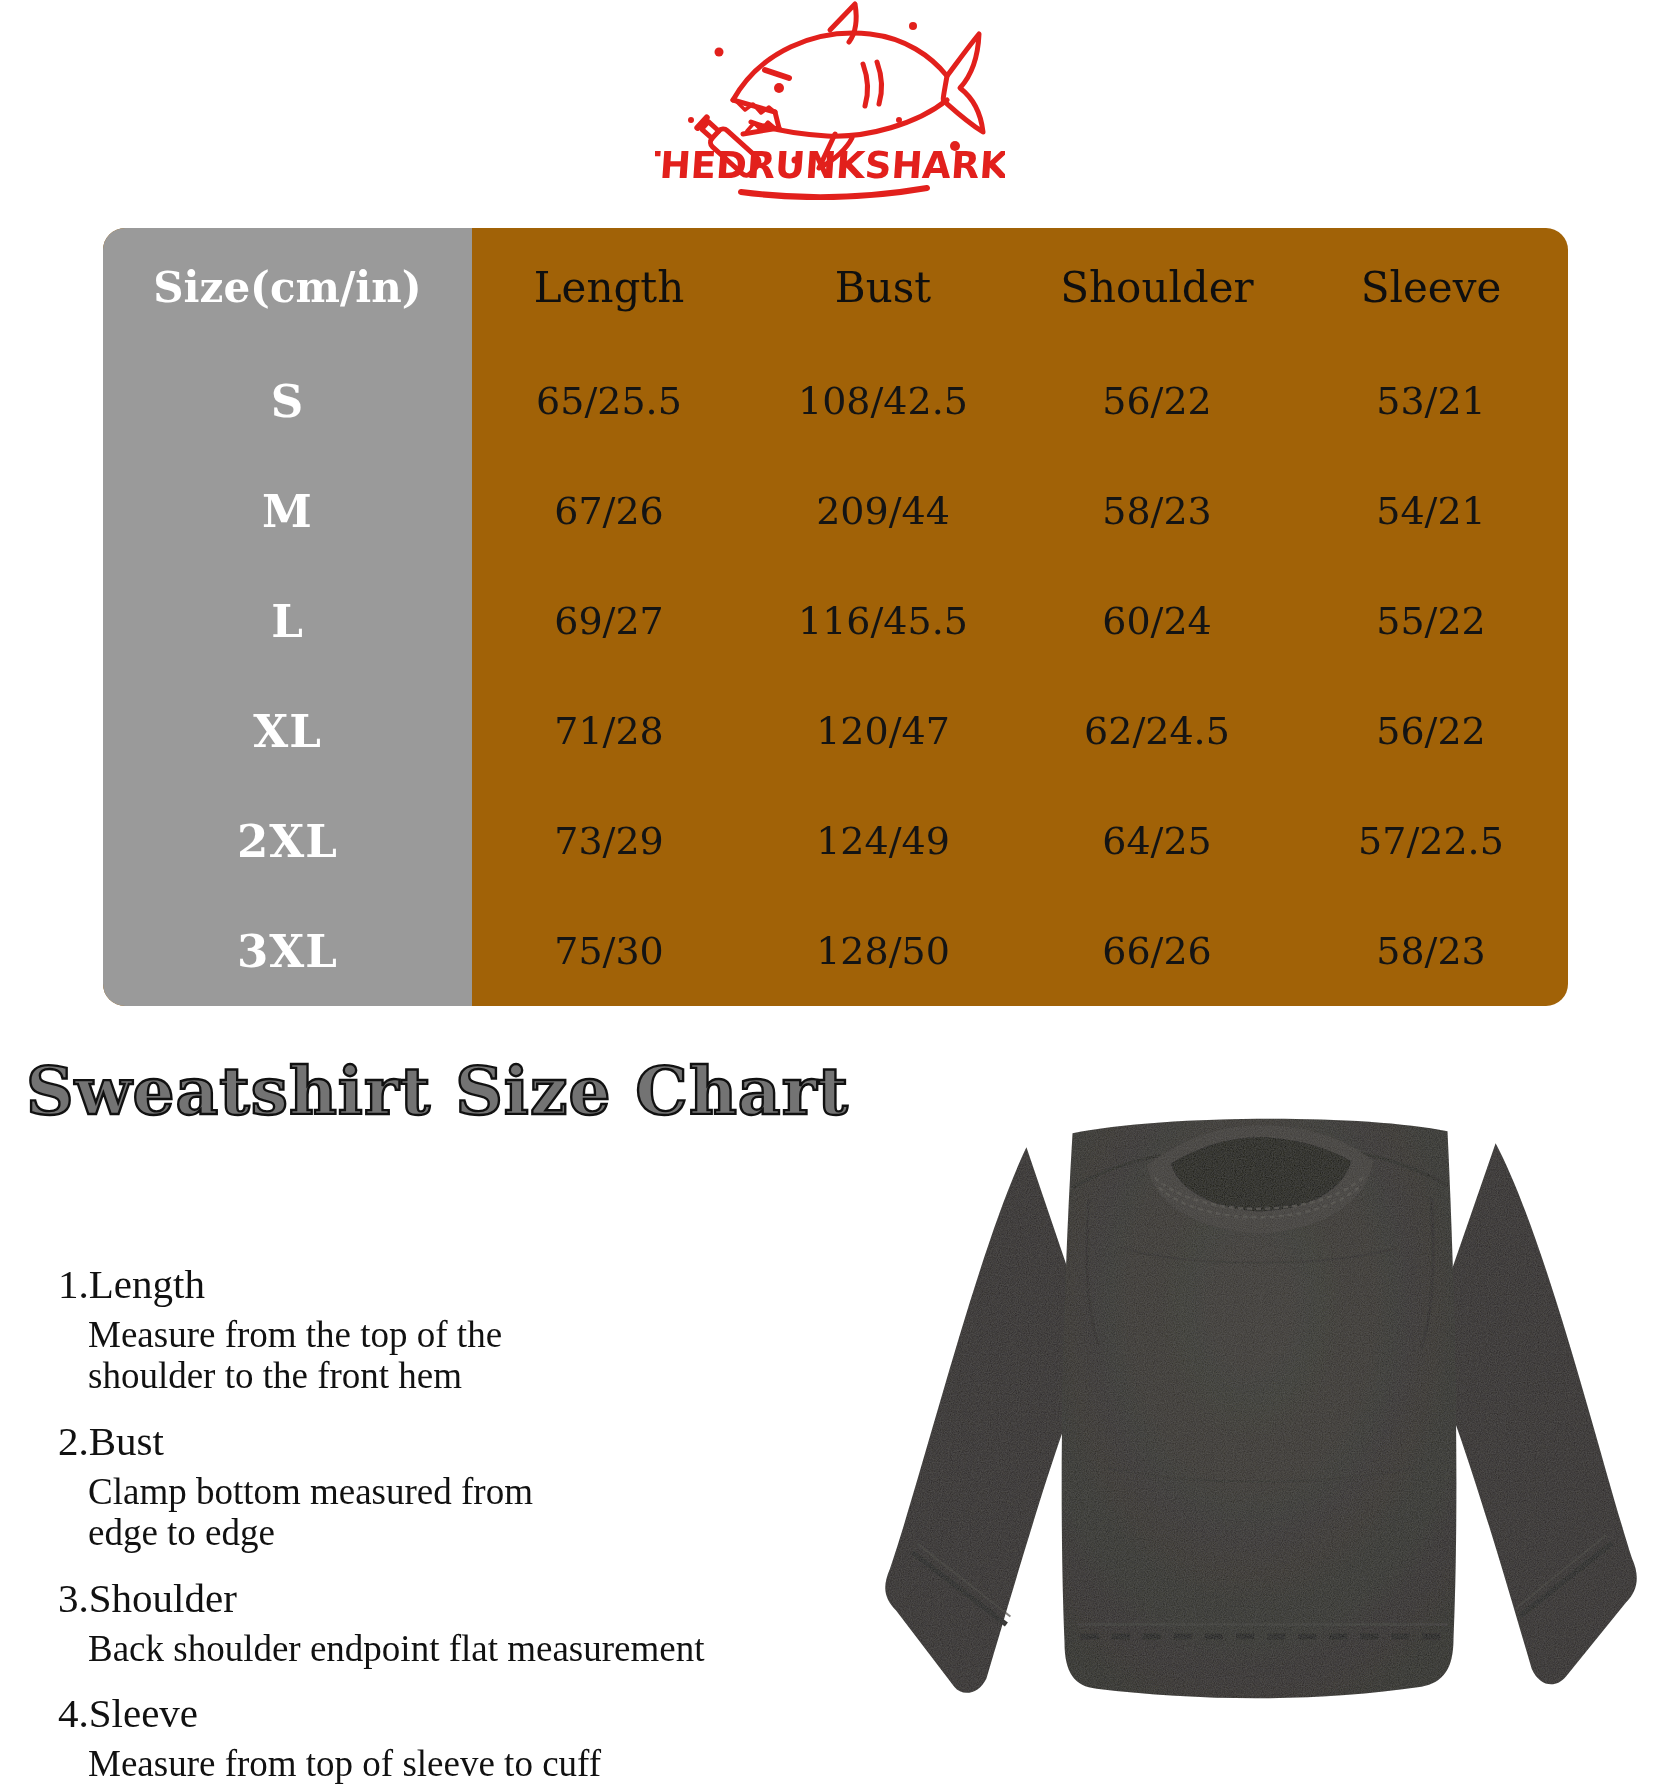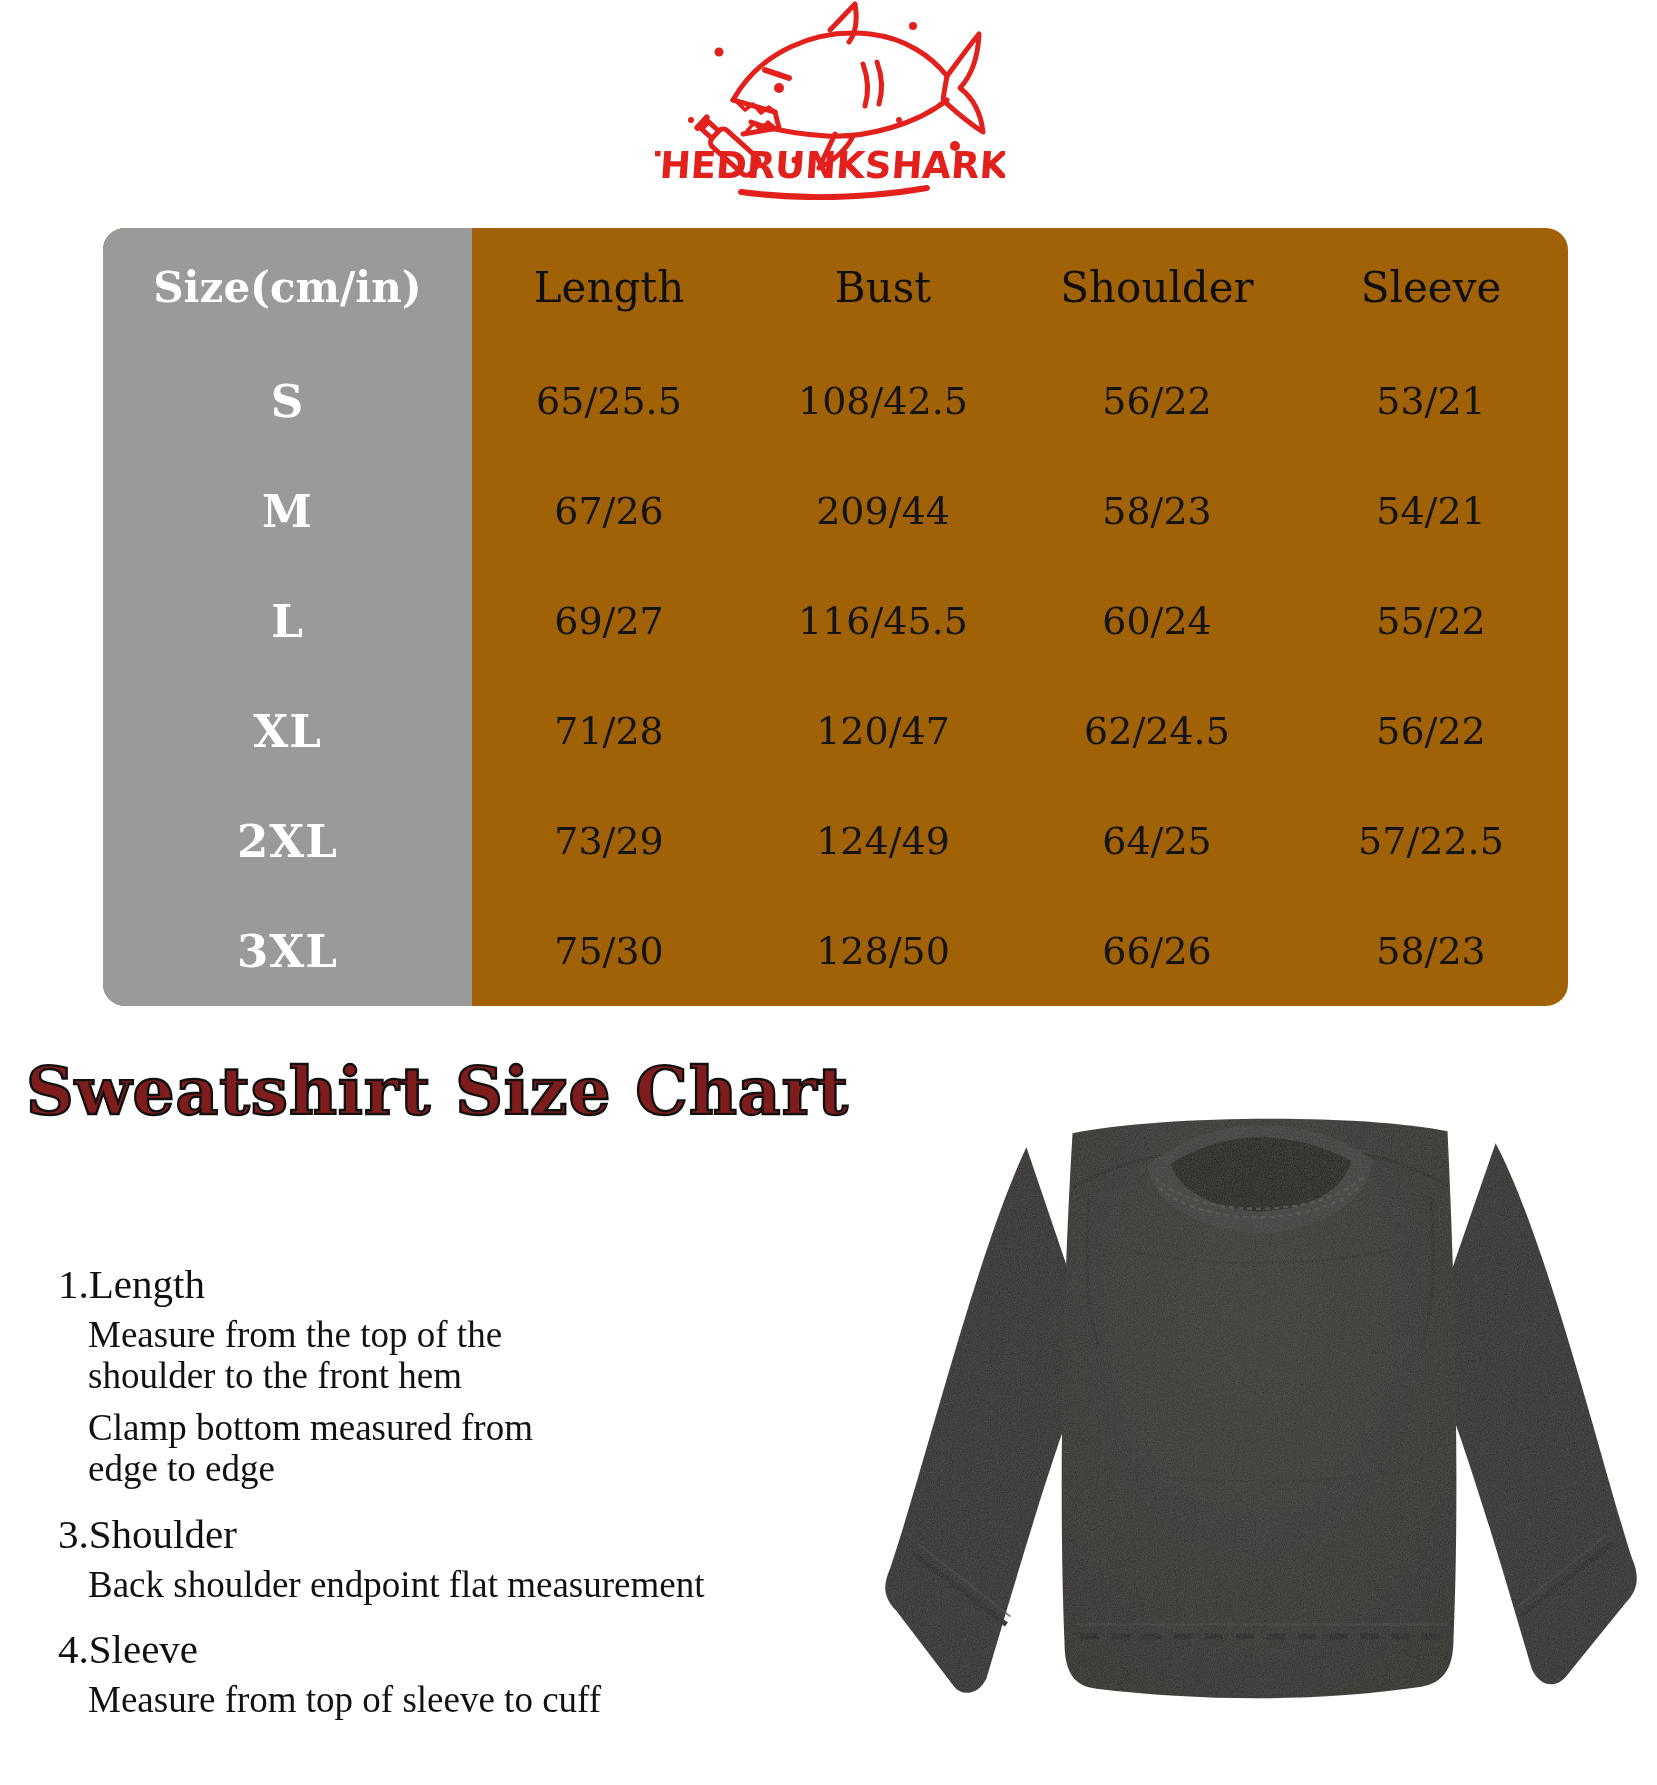--- a/index.html
+++ b/index.html
@@ -22,21 +22,21 @@
   .cell{display:flex;align-items:center;justify-content:center;}
   .corner-cell{background:#9a9a9a;color:#ffffff;font-weight:bold;font-size:42px;border-radius:14px 0 0 0;}
   .size-cell{background:#9a9a9a;color:#ffffff;font-weight:bold;font-size:45px;letter-spacing:1px;}
   .size-cell.last{border-radius:0 0 0 14px;}
   .col-header{color:#0f0f0f;font-weight:normal;font-size:42px;}
   .value-cell{color:#141414;font-weight:normal;font-size:38px;}
 
   
   .chart-title{
     position:absolute;left:26px;top:1052px;width:860px;
-    font-family:"DejaVu Serif",serif;font-weight:bold;font-size:66px;color:#7f1d1d;
+    font-family:"DejaVu Serif",serif;font-weight:bold;font-size:66px;color:#737373;
     letter-spacing:1px;-webkit-text-stroke:2.4px #111111;white-space:nowrap;
   }
   .instructions{position:absolute;left:58px;top:1260px;width:800px;font-family:"Liberation Serif",serif;color:#111111;}
   .instr-label{font-size:41px;margin:20px 0 6px 0;}
   .instr-label:first-child{margin-top:0;}
   .instr-desc{font-size:37px;line-height:1.12;padding-left:30px;white-space:pre-line;margin-bottom:10px;}
 
   
   .sweatshirt{position:absolute;left:858px;top:1036px;width:792px;height:749px;}
 </style>
@@ -128,20 +128,21 @@
       <div class="cell value-cell">66/26</div>
       <div class="cell value-cell">58/23</div>
     </div>
 
   <div class="chart-title">Sweatshirt Size Chart</div>
 
   <div class="instructions" id="instructions-list">
       <div class="instr-label">1.Length</div>
       <div class="instr-desc">Measure from the top of the
 shoulder to the front hem</div>
+      <div class="instr-label">2.Bust</div>
       <div class="instr-desc">Clamp bottom measured from
 edge to edge</div>
       <div class="instr-label">3.Shoulder</div>
       <div class="instr-desc">Back shoulder endpoint flat measurement</div>
       <div class="instr-label">4.Sleeve</div>
       <div class="instr-desc">Measure from top of sleeve to cuff</div>
     </div>
 
   <div class="sweatshirt">
     <svg width="792" height="749" viewBox="0 0 790 745">

